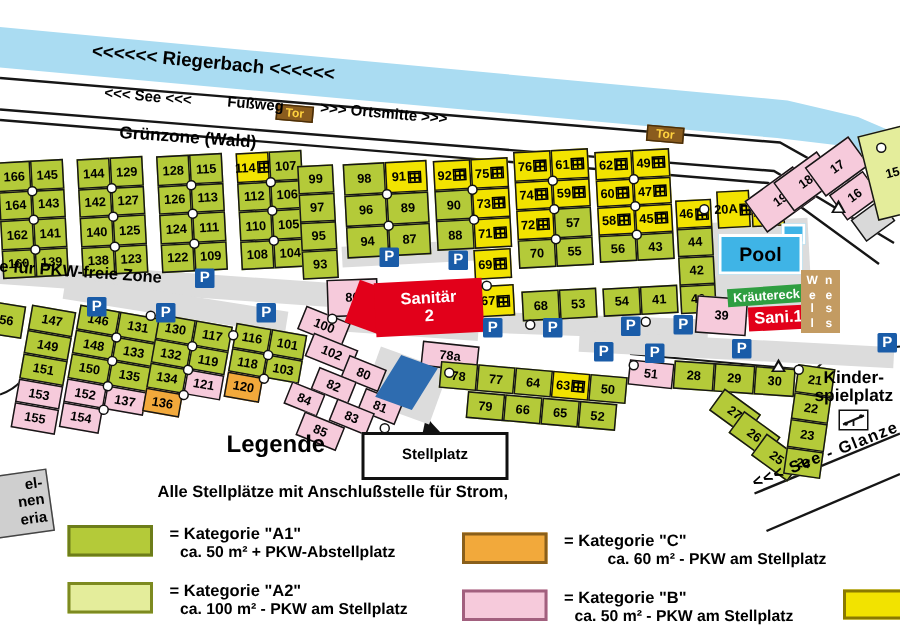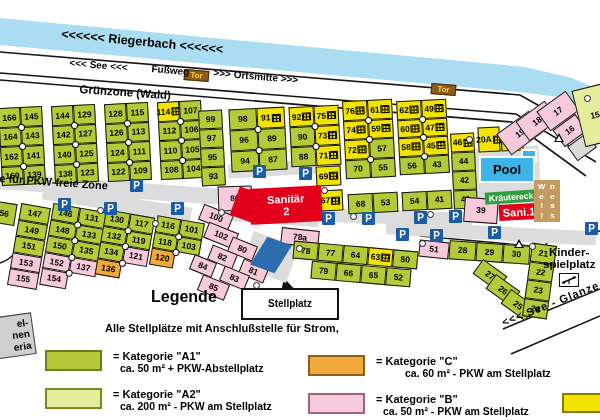--- a/index.html
+++ b/index.html
@@ -722,21 +722,21 @@
   </div>
 
   <div class="legtext" style="left:113px;top:288px;font-size:16px;margin-left:38px;">Legende</div>
   <div class="legtext" style="left:105px;top:322px;font-size:11px;">Alle Stellplätze mit Anschlußstelle für Strom,</div>
   <div id="legend-entries">
       <div class="swatch" style="left: 45px; top: 350px; width: 57px; height: 21px; background: rgb(180, 202, 57); border: 2px solid rgb(109, 125, 26);"></div>
       <div class="legtext" style="left: 113px; top: 350px; font-size: 11px;">= Kategorie "A1"</div>
       <div class="legtext" style="left: 120px; top: 362px; font-size: 10.5px;">ca. 50 m² + PKW-Abstellplatz</div>
       <div class="swatch" style="left: 45px; top: 388px; width: 57px; height: 21px; background: rgb(228, 237, 155); border: 2px solid rgb(125, 138, 32);"></div>
       <div class="legtext" style="left: 113px; top: 388px; font-size: 11px;">= Kategorie "A2"</div>
-      <div class="legtext" style="left: 120px; top: 400px; font-size: 10.5px;">ca. 200 m² - PKW am Stellplatz</div>
+      <div class="legtext" style="left: 120px; top: 400px; font-size: 10.5px;">ca. 100 m² - PKW am Stellplatz</div>
       <div class="swatch" style="left: 308px; top: 355px; width: 57px; height: 21px; background: rgb(242, 169, 59); border: 2px solid rgb(138, 95, 26);"></div>
       <div class="legtext" style="left: 376px; top: 355px; font-size: 11px;">= Kategorie "C"</div>
       <div class="legtext" style="left: 383px; top: 367px; font-size: 10.5px; margin-left: 22px;">ca. 60 m² - PKW am Stellplatz</div>
       <div class="swatch" style="left: 308px; top: 393px; width: 57px; height: 21px; background: rgb(246, 202, 219); border: 2px solid rgb(162, 96, 126);"></div>
       <div class="legtext" style="left: 376px; top: 393px; font-size: 11px;">= Kategorie "B"</div>
       <div class="legtext" style="left: 383px; top: 405px; font-size: 10.5px;">ca. 50 m² - PKW am Stellplatz</div>
     </div>
   <div class="swatch" id="partial-swatch" style="left: 562px; top: 393px; width: 50px; height: 20px; background: rgb(242, 227, 0); border: 2px solid rgb(138, 122, 0);"></div>
 
 </div>

